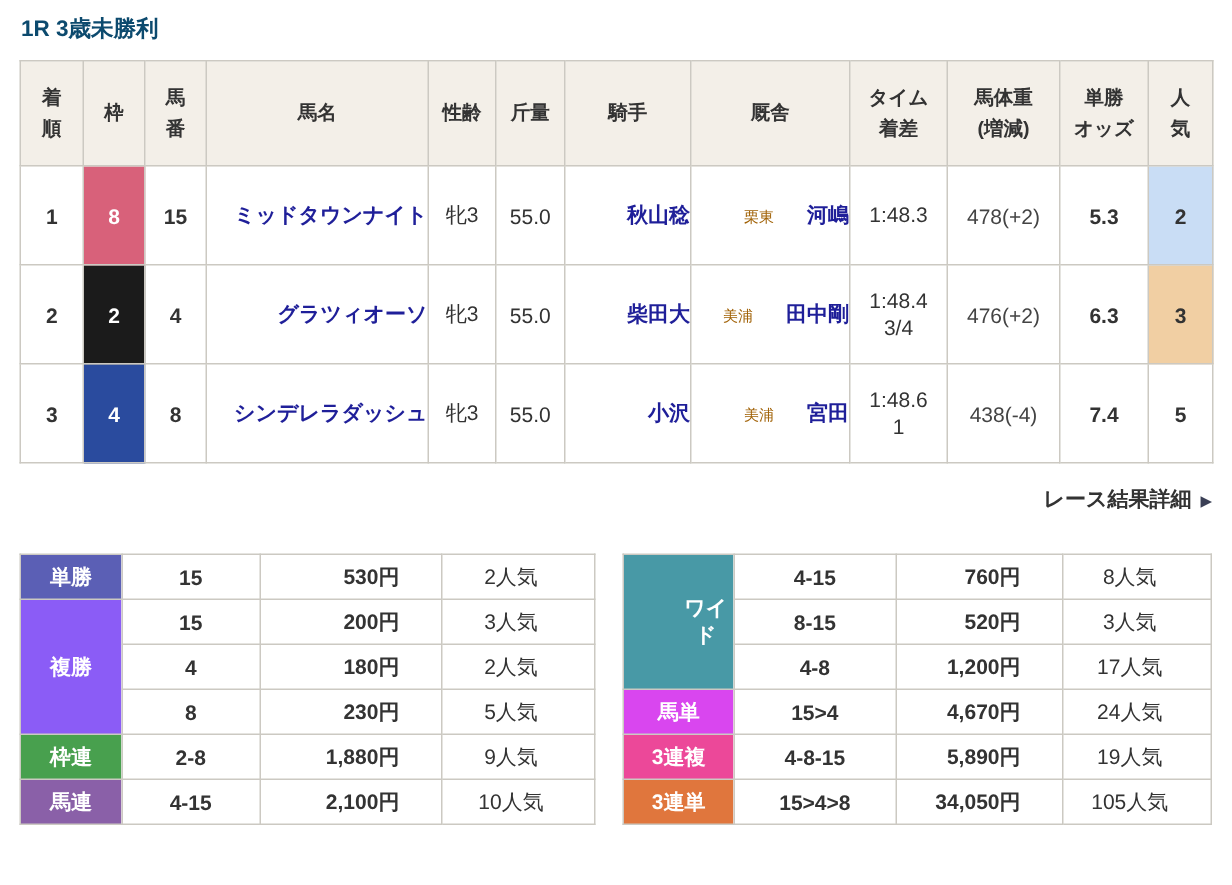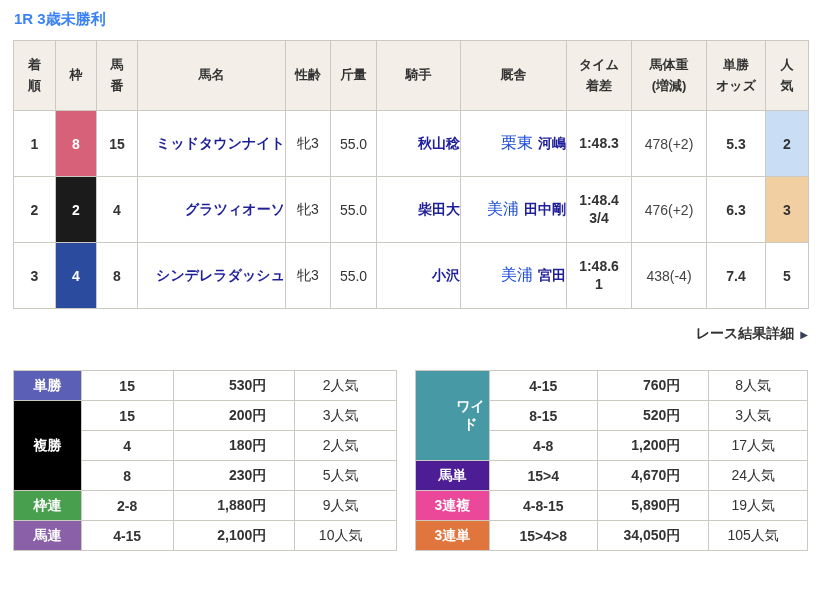--- a/index.html
+++ b/index.html
@@ -4,40 +4,40 @@
 <style>
   * { box-sizing: border-box; }
   html,body { margin:0; padding:0; }
   body {
     width:821px; height:590px; background:#ffffff;
     font-family:"Liberation Sans","DejaVu Sans",sans-serif;
     color:#333;
   }
   .wrap { padding:6px 13px 0 13px; }
 
-  .race-title { color:#3b82f6; font-weight:bold; font-size:15px; margin:4px 0 11px 1px; }
+  .race-title { color:#0c4a6e; font-weight:bold; font-size:15px; margin:4px 0 11px 1px; }
   .race-sub   { font-weight:bold; font-size:14px; color:#222; margin:0 0 13px 1px;
                 display:flex; align-items:center; }
   .video-group { margin-left:14px; display:flex; align-items:center; gap:5px; font-weight:bold; color:#222; text-decoration:none; }
   .video-icon { display:inline-block; line-height:0; }
 
   table.results { border-collapse:collapse; width:795px; table-layout:fixed; }
   .results th, .results td { border:1px solid #ccc9c2; text-align:center; padding:0; }
   .results thead th {
     background:#f3efe8; font-size:13px; font-weight:bold; color:#333;
     height:70px; white-space:pre-line; line-height:1.55;
   }
   .results tbody tr { height:66px; }
   .results tbody td { font-size:14px; background:#fff; }
   .results td.b { font-weight:bold; }
   .results td.frame { color:#fff; font-weight:bold; }
   .results td.left { text-align:right; padding-left:12px; }
   a.navy { color:#1f1f99; font-weight:bold; text-decoration:none; cursor:pointer; }
-  .region { color:#1d4ed8; font-weight:normal; font-size:16px; margin-right:5px; }
-  .results td.time { font-weight:bold; white-space:pre-line; line-height:1.25; }
+  .region { color:#a16207; font-weight:normal; font-size:10px; margin-right:22px; }
+  .results td.time { font-weight:normal; white-space:pre-line; line-height:1.25; }
   .results td.bw { font-weight:normal; color:#444; }
 
   .detail-row { width:795px; text-align:right; margin:15px 0 27px 0; }
   .detail-link { font-size:14px; font-weight:bold; color:#333; text-decoration:none; cursor:pointer; }
   .detail-arrow { font-size:10px; color:#3a3f55; margin-left:6px; }
 
   .payouts { display:flex; gap:18px; }
   table.pay { border-collapse:collapse; table-layout:fixed; }
   .pay th, .pay td { border:1px solid #ccc9c2; font-size:14px; padding:0; height:30px; }
   .pay th { color:#fff; font-weight:bold; text-align:center; }
@@ -161,21 +161,21 @@
           <col style="width:102px">
       </colgroup>
       <tbody>
         <tr>
           <th style="background-color: rgb(91, 95, 181);">単勝</th>
           <td class="comb">15</td>
           <td class="amount">530円</td>
           <td class="pop">2人気</td>
         </tr>
         <tr>
-          <th rowspan="3" style="background-color: #000000;">複勝</th>
+          <th rowspan="3" style="background-color: #8b5cf6;">複勝</th>
           <td class="comb">15</td>
           <td class="amount">200円</td>
           <td class="pop">3人気</td>
         </tr>
         <tr>
           <td class="comb">4</td>
           <td class="amount">180円</td>
           <td class="pop">2人気</td>
         </tr>
         <tr>
@@ -216,21 +216,21 @@
           <td class="comb">8-15</td>
           <td class="amount">520円</td>
           <td class="pop">3人気</td>
         </tr>
         <tr>
           <td class="comb">4-8</td>
           <td class="amount">1,200円</td>
           <td class="pop">17人気</td>
         </tr>
         <tr>
-          <th style="background-color: #4c1d95;">馬単</th>
+          <th style="background-color: #d946ef;">馬単</th>
           <td class="comb">15&gt;4</td>
           <td class="amount">4,670円</td>
           <td class="pop">24人気</td>
         </tr>
         <tr>
           <th style="background-color: #ec4899;">3連複</th>
           <td class="comb">4-8-15</td>
           <td class="amount">5,890円</td>
           <td class="pop">19人気</td>
         </tr>

